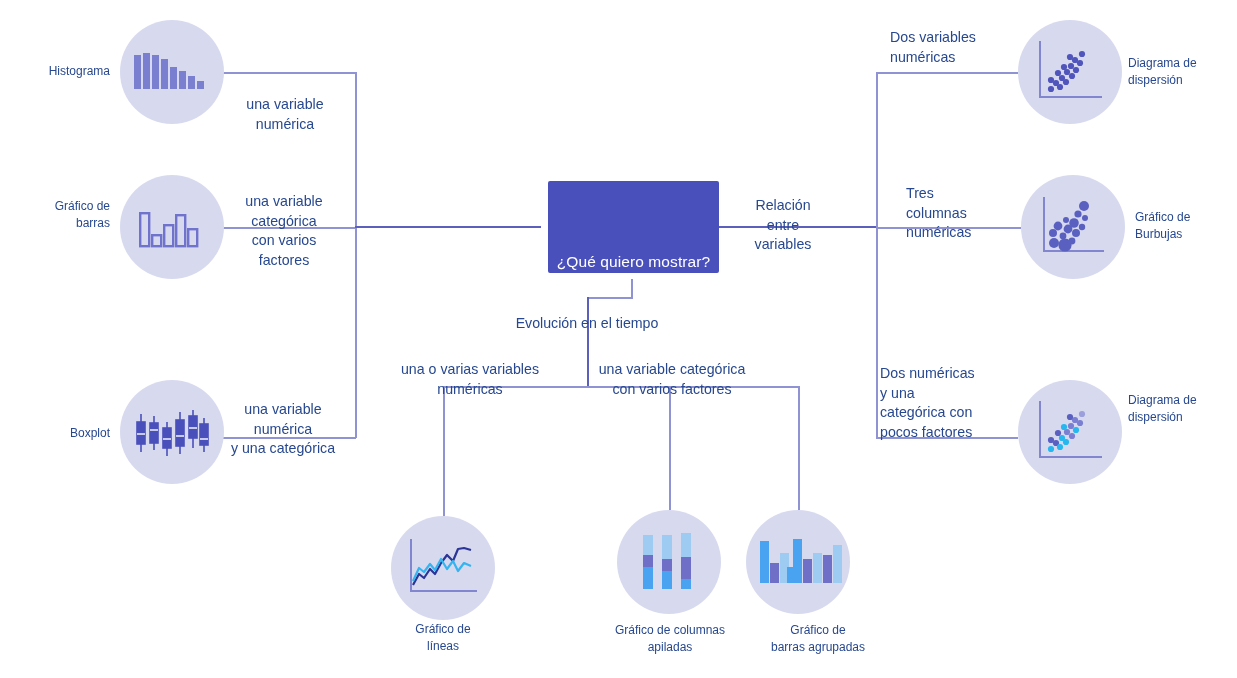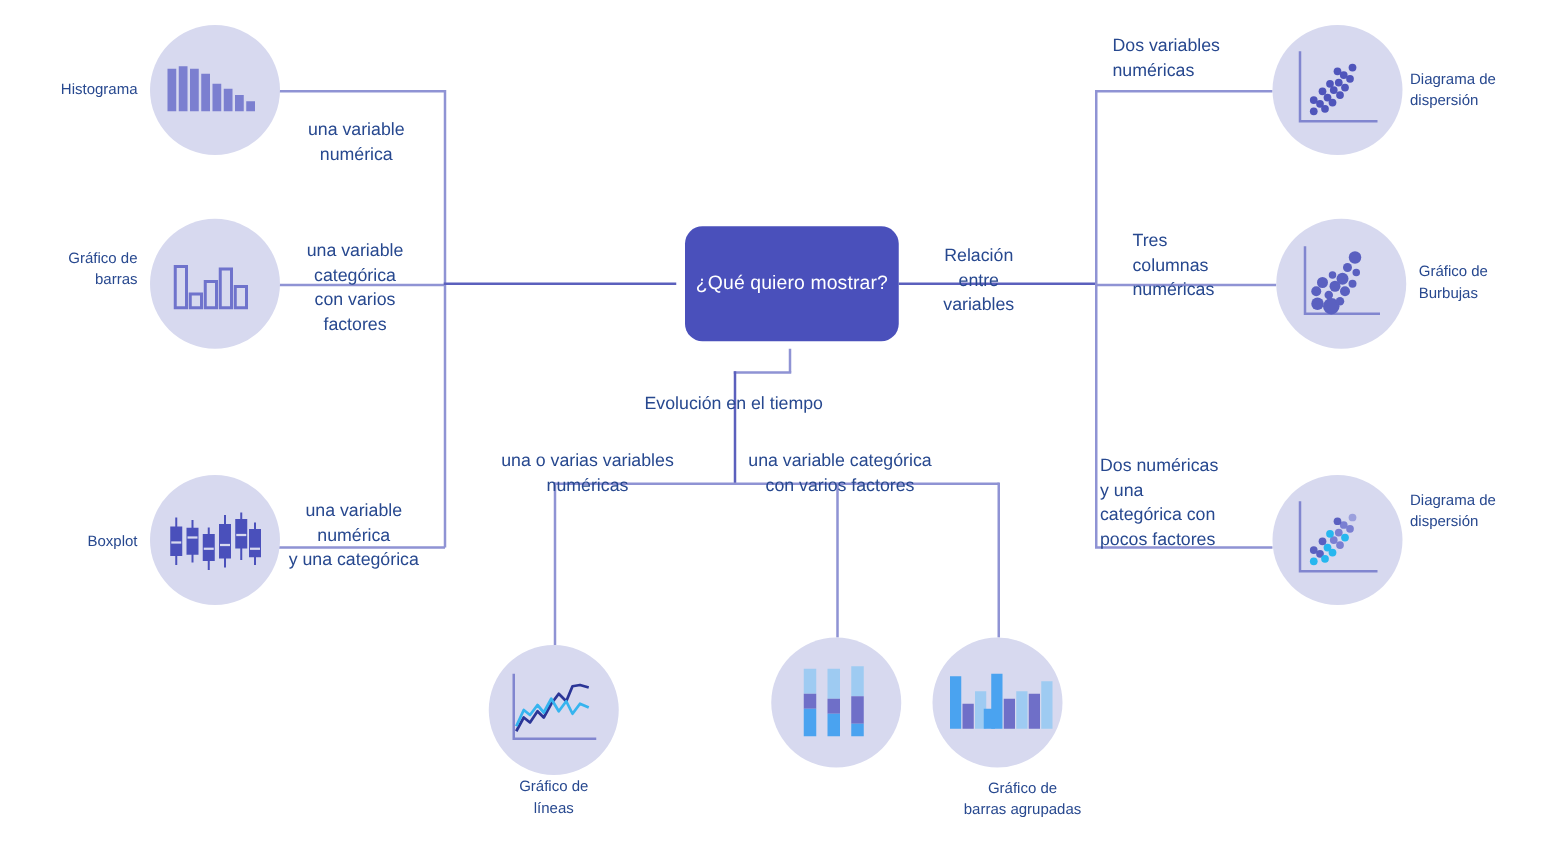--- a/index.html
+++ b/index.html
@@ -9,22 +9,22 @@
 
   
   .edge{position:absolute;background:#8f93d4;}
   .edge.h{height:1.6px;}
   .edge.v{width:1.6px;}
   .edge.thick{background:#5b60bd;}
   .edge.thick.h{height:2.2px;}
   .edge.thick.v{width:2.2px;}
 
   
-  .central{position:absolute;background:#4a50bb;border-radius:14px;
-     color:#ffffff;display:flex;align-items:center;justify-content:center;
+  .central{position:absolute;background:#4a50bb;border-radius:2px;
+     color:#ffffff;display:flex;align-items:flex-end;justify-content:center;
      text-align:center;font-size:15.5px;line-height:1.35;letter-spacing:.1px;}
 
   
   .bubble{position:absolute;border-radius:50%;background:#d7d9ef;
      display:flex;align-items:center;justify-content:center;}
   .bubble svg{display:block;overflow:visible;}
 
   
   .lbl{position:absolute;color:#27488f;font-size:14.2px;line-height:1.38;
      white-space:pre-line;}
@@ -258,20 +258,22 @@
         <rect x="21" y="40" width="10" height="18" fill="#4aa3f0"></rect>
 
         <rect x="40" y="2" width="10" height="24" fill="#9ecbf2"></rect>
         <rect x="40" y="26" width="10" height="22" fill="#6f6fc8"></rect>
         <rect x="40" y="48" width="10" height="10" fill="#4aa3f0"></rect>
       </g>
     </svg>
   </div>
   <div class="lbl c" style="left:566px;top:360px;width:212px;">una variable categórica
 con varios factores</div>
+  <div class="name c" style="left:570px;top:622px;width:200px;">Gráfico de columnas
+apiladas</div>
 
   <div class="bubble" style="left:746px;top:510px;width:104px;height:104px;">
     <svg width="78" height="50" viewBox="0 0 78 50">
       <g>
         <rect x="1" y="4" width="9" height="42" fill="#4aa3f0"></rect>
         <rect x="11" y="26" width="9" height="20" fill="#6f6fc8"></rect>
         <rect x="21" y="16" width="9" height="30" fill="#9ecbf2"></rect>
 
         <rect x="34" y="2" width="9" height="44" fill="#4aa3f0"></rect>
         <rect x="44" y="22" width="9" height="24" fill="#6f6fc8"></rect>

